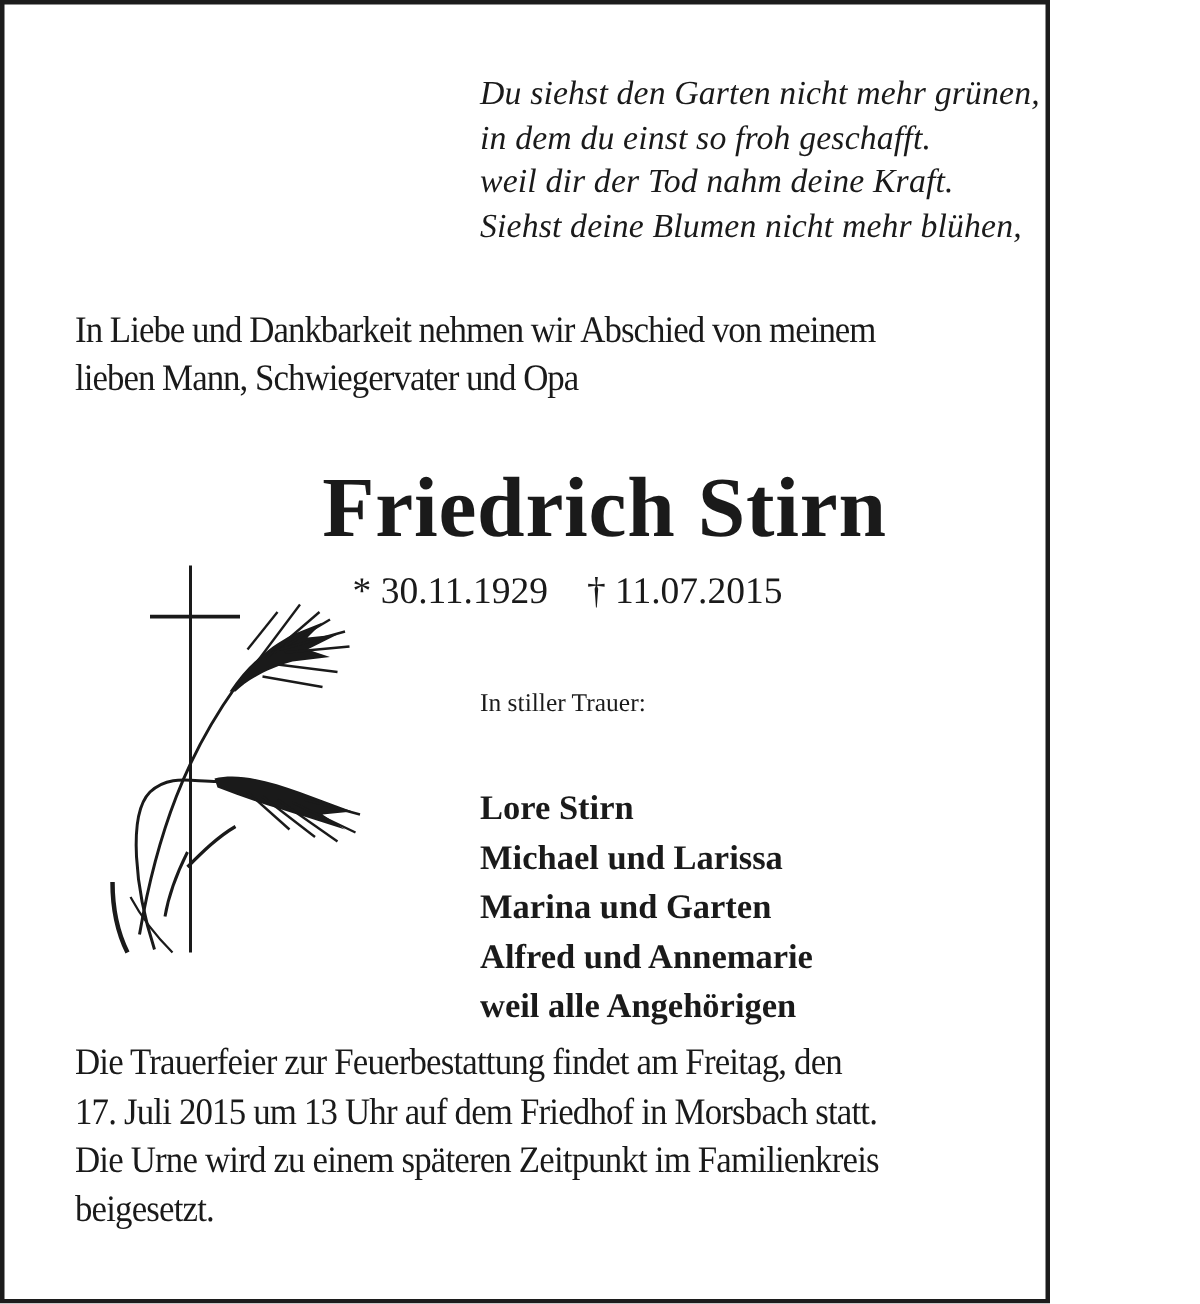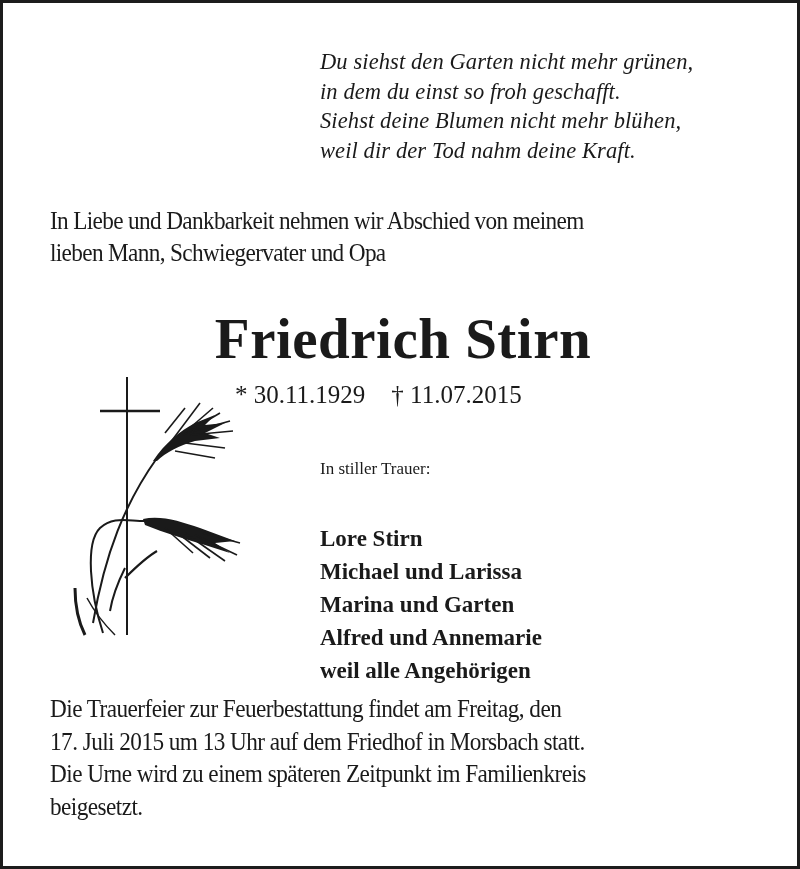--- a/index.html
+++ b/index.html
@@ -1,18 +1,18 @@
 <!DOCTYPE html>
 <html><head>
   <meta charset="utf-8">
   <style>
     html, body { margin: 0; padding: 0; background: #ffffff; }
     body { width: 800px; height: 869px; position: relative; overflow: hidden; }
     .frame {
-      position: absolute; left: 0; top: 0; width: 800px; height: 869px;
+      position: absolute; left: 0; top: 0; width: 700px; height: 869px;
       box-sizing: border-box; border: 3px solid #1c1c1c; background: #ffffff;
     }
     .serif { font-family: "Liberation Serif", "DejaVu Serif", serif; color: #1a1a1a; }
 
     .poem {
       position: absolute; left: 317px; top: 44px;
       font-style: italic; font-size: 22.5px; line-height: 29.5px; letter-spacing: 0.1px;
     }
     .poem div { white-space: nowrap; }
 
@@ -54,22 +54,22 @@
     .service div { white-space: nowrap; }
   </style>
 </head>
 <body>
 
 <div class="frame">
 
   <div class="poem serif">
     <div>Du siehst den Garten nicht mehr grünen,</div>
     <div>in dem du einst so froh geschafft.</div>
+    <div>weil dir der Tod nahm deine Kraft.</div>
     <div>Siehst deine Blumen nicht mehr blühen,</div>
-    <div>weil dir der Tod nahm deine Kraft.</div>
   </div>
 
   <div class="intro serif">
     <div>In Liebe und Dankbarkeit nehmen wir Abschied von meinem</div>
     <div>lieben Mann, Schwiegervater und Opa</div>
   </div>
 
   <div class="name serif">Friedrich Stirn</div>
 
   <div class="dates serif">

